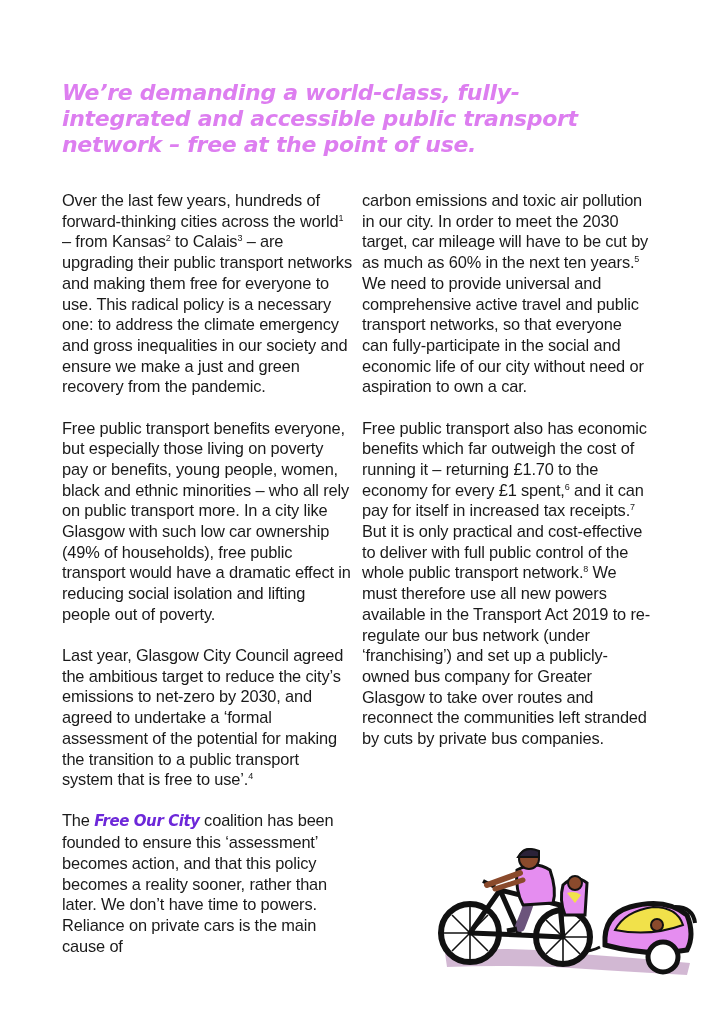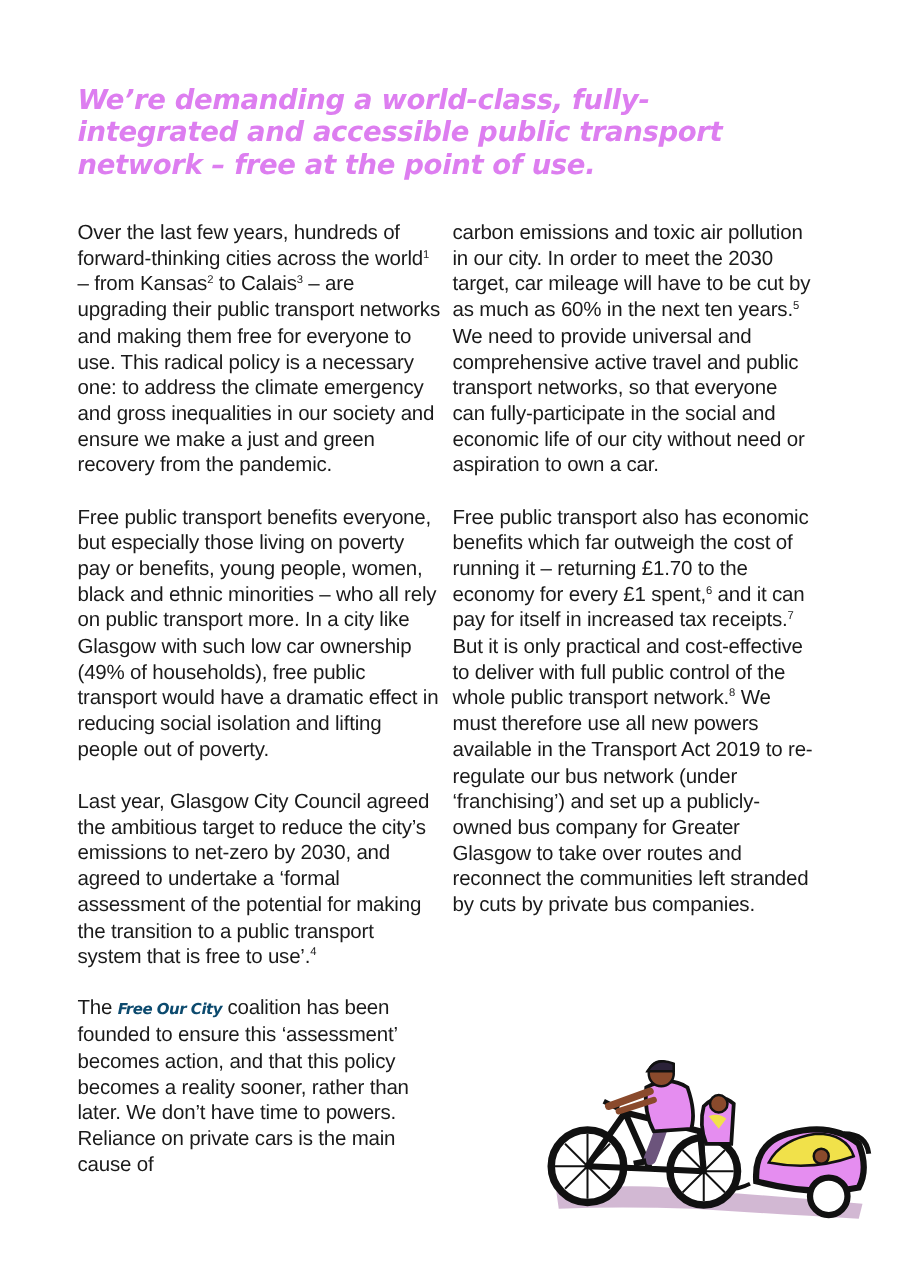--- a/index.html
+++ b/index.html
@@ -11,57 +11,57 @@
       width: 724px;
       height: 1023px;
       position: relative;
       overflow: hidden;
       font-family: "Liberation Sans", sans-serif;
       color: #1a1a1a;
     }
     .headline {
       position: absolute;
       left: 62px;
-      top: 68px;
+      top: 80px;
       width: 520px;
       margin: 0;
       font-family: "DejaVu Sans", sans-serif;
       font-weight: bold;
       font-style: italic;
       font-size: 22px;
       line-height: 26px;
       letter-spacing: -0.3px;
       color: #dd7ef0;
     }
     .col {
       position: absolute;
-      top: 176px;
+      top: 190px;
       width: 290px;
       font-size: 16.4px;
       line-height: 20.7px;
       letter-spacing: -0.15px;
     }
     .col-left { left: 62px; }
     .col-right { left: 362px; }
     .col p {
       margin: 0 0 20.5px 0;
       white-space: pre-line;
     }
     sup {
       font-size: 9px;
       line-height: 0;
       vertical-align: 6px;
     }
     .brand {
       font-family: "DejaVu Sans", sans-serif;
       font-weight: bold;
       font-style: italic;
-      font-size: 12px;
+      font-size: 15px;
       letter-spacing: -0.4px;
-      color: #0c4a6e;
+      color: #6d28d9;
     }
     .illustration {
       position: absolute;
       left: 425px;
       top: 845px;
       width: 275px;
       height: 140px;
     }
   </style>
 </head>

